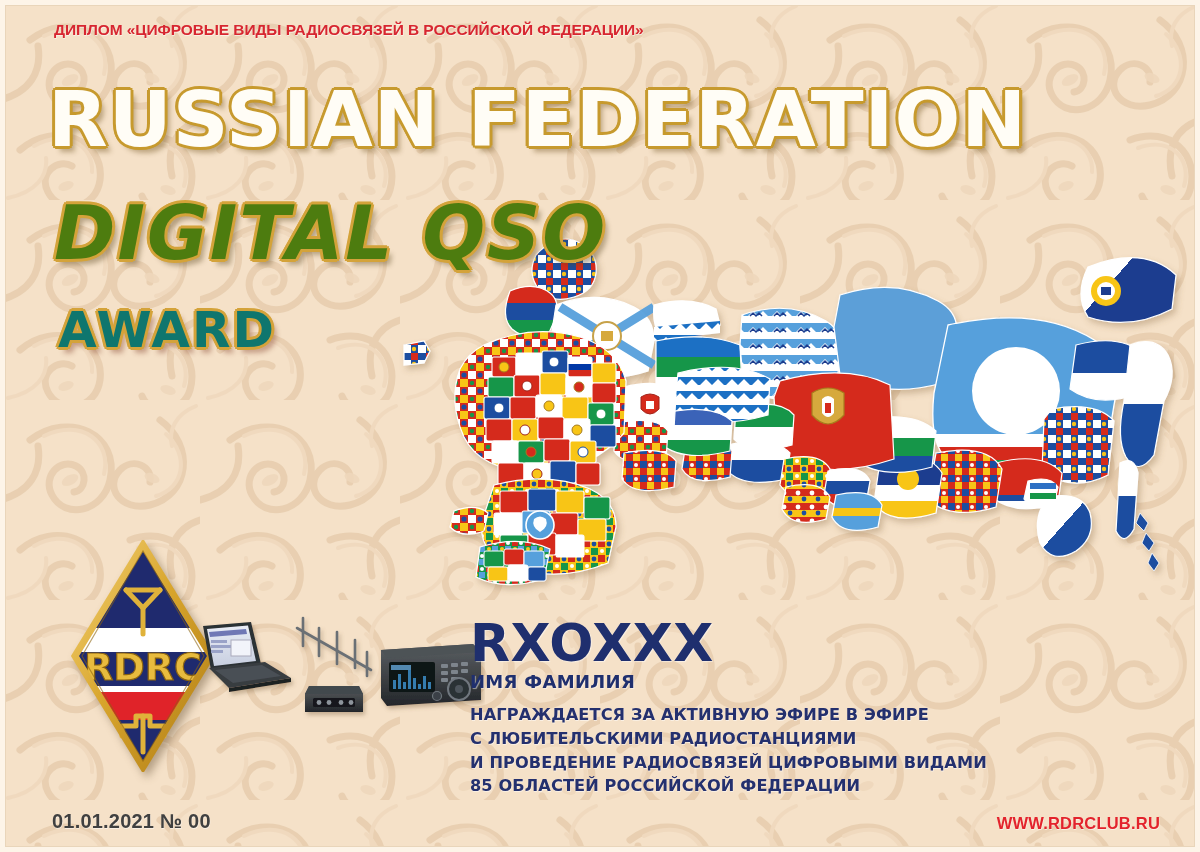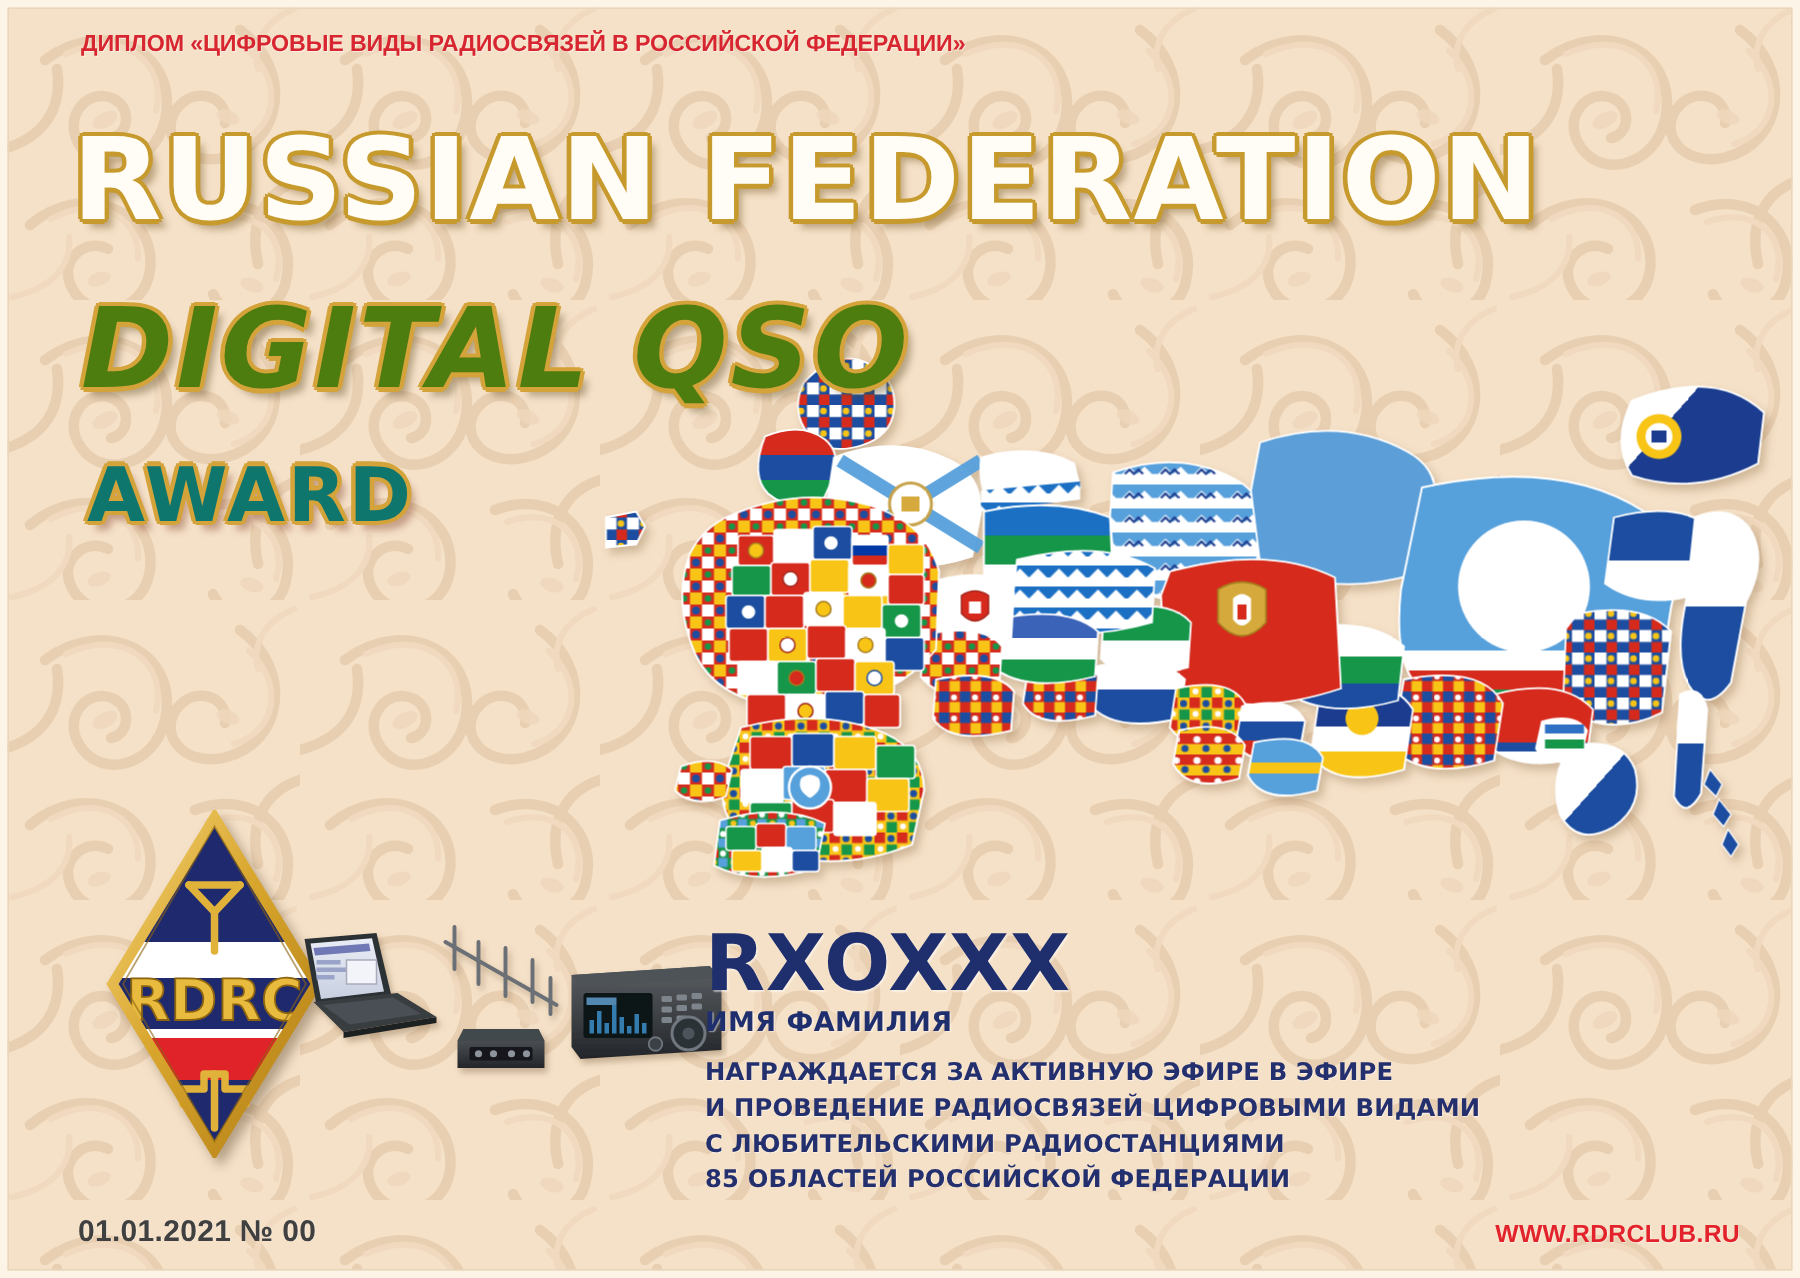--- a/index.html
+++ b/index.html
@@ -721,22 +721,22 @@
         <circle cx="252" cy="84" r="4.5" fill="#3a4046" stroke="#6d747b" stroke-width="1.2"></circle>
       </g>
     </svg>
   </div>
 
   <div id="recipient-block">
     <div id="callsign">RXOXXX</div>
     <div id="recipient-name">ИМЯ ФАМИЛИЯ</div>
     <div id="citation">
       <div class="citation-line">НАГРАЖДАЕТСЯ ЗА АКТИВНУЮ ЭФИРЕ В ЭФИРЕ</div>
+      <div class="citation-line">С ЛЮБИТЕЛЬСКИМИ РАДИОСТАНЦИЯМИ</div>
       <div class="citation-line">И ПРОВЕДЕНИЕ РАДИОСВЯЗЕЙ ЦИФРОВЫМИ ВИДАМИ</div>
-      <div class="citation-line">С ЛЮБИТЕЛЬСКИМИ РАДИОСТАНЦИЯМИ</div>
       <div class="citation-line">85 ОБЛАСТЕЙ РОССИЙСКОЙ ФЕДЕРАЦИИ</div>
     </div>
   </div>
 
   <div id="footer-date">01.01.2021 № 00</div>
 
   <div id="footer-website">WWW.RDRCLUB.RU</div>
 
 </div>
 

